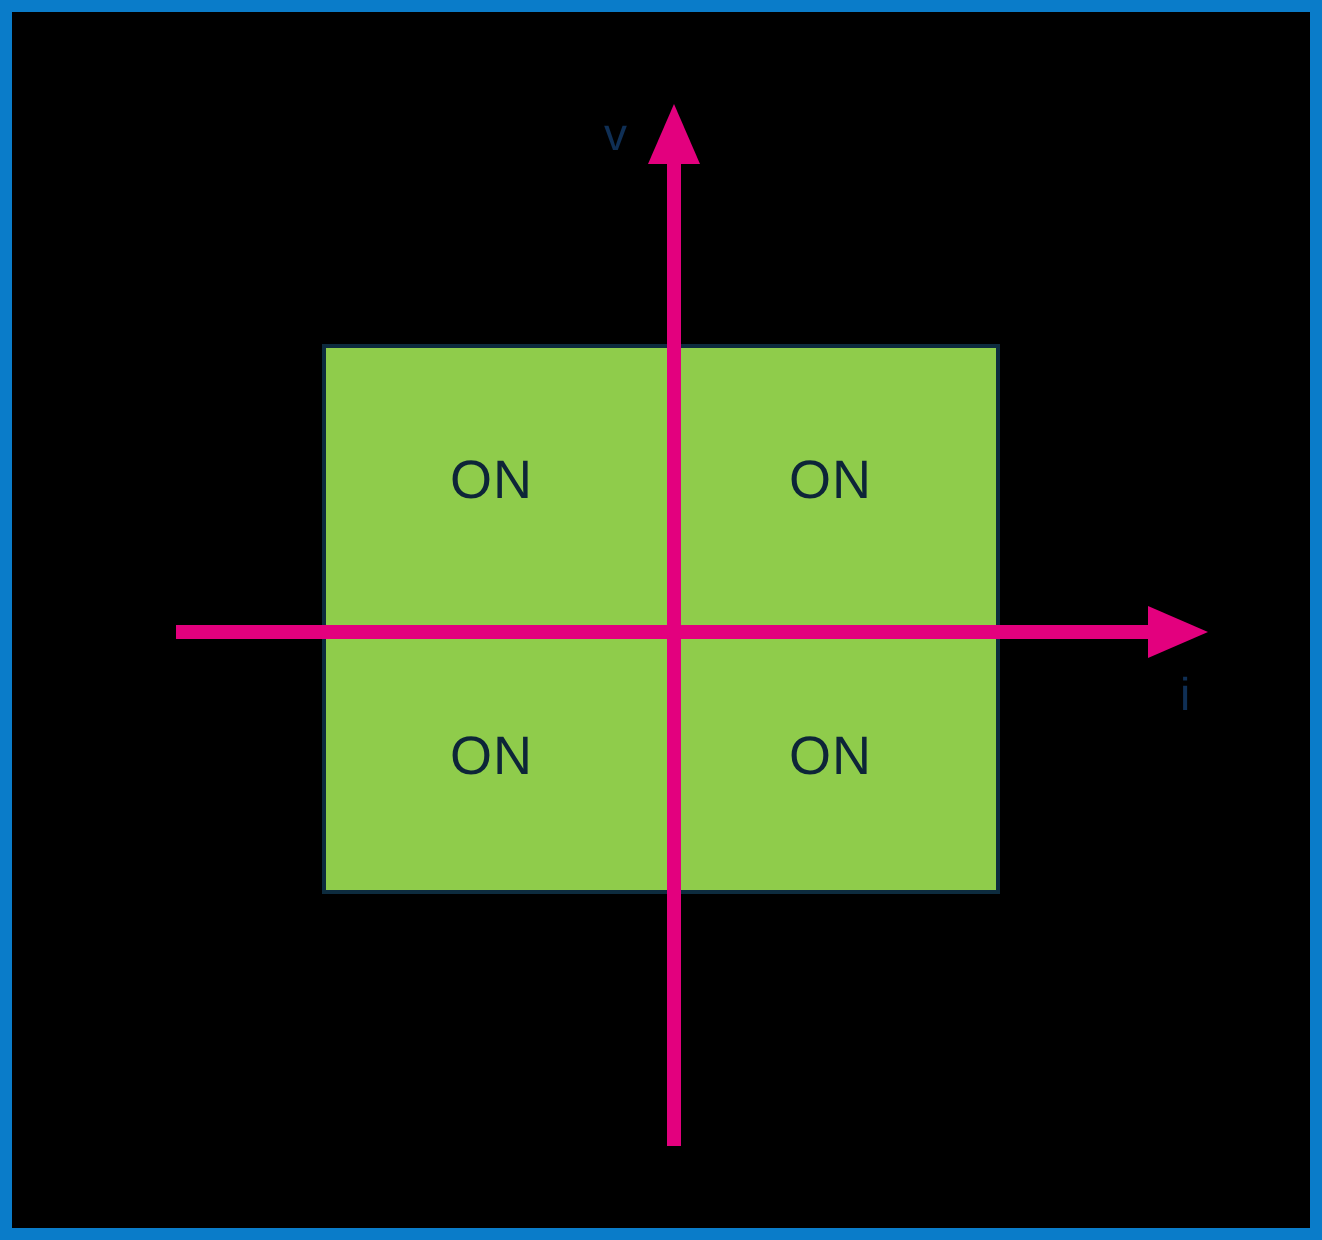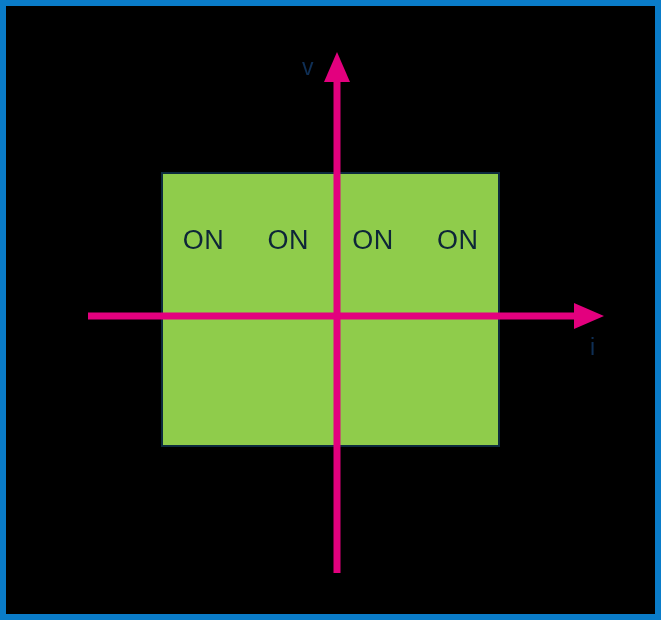--- a/index.html
+++ b/index.html
@@ -32,21 +32,21 @@
     border: 2px solid #0d2b3e;
     box-sizing: border-box;
   }
   .quadrants {
     position: absolute;
     left: 155px;
     top: 166px;
     width: 339px;
     height: 275px;
     display: grid;
-    grid-template-columns: 1fr 1fr 1fr 1fr;
+    grid-template-columns: 1fr 1fr;
     grid-template-rows: 1fr 1fr;
   }
   .quadrant {
     display: flex;
     align-items: center;
     justify-content: center;
   }
   .quadrant-label {
     color: #0d2538;
     font-size: 27px;

